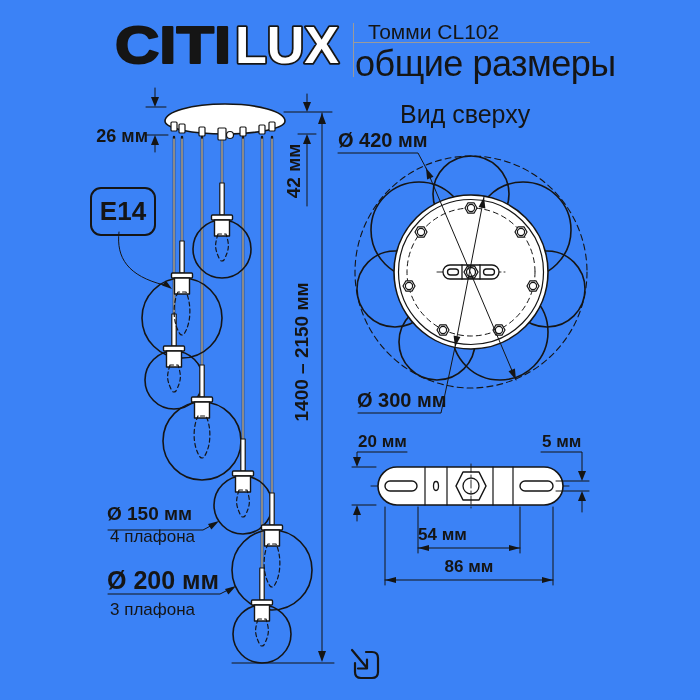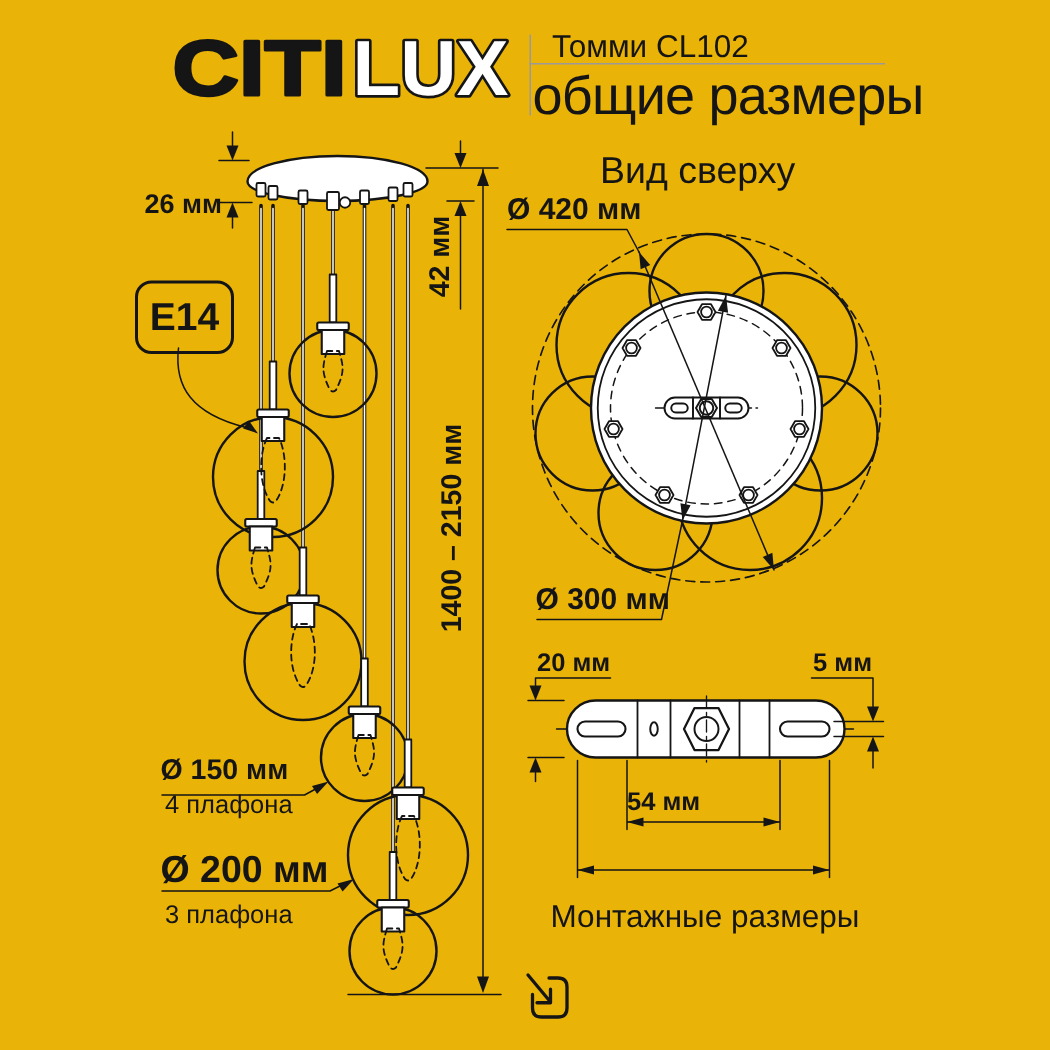--- a/index.html
+++ b/index.html
@@ -1,17 +1,17 @@
 <!DOCTYPE html>
 <html><head>
 <meta charset="utf-8">
 <style>
   html,body{margin:0;padding:0;background:#fff;}
   .canvas{
-    position:relative;width:700px;height:700px;background:#eab308;overflow:hidden;
+    position:relative;width:700px;height:700px;background:#3b82f6;overflow:hidden;
     font-family:"Liberation Sans", sans-serif;color:#151515;
   }
   .canvas svg{position:absolute;left:0;top:0;}
   .lbl{position:absolute;white-space:nowrap;line-height:1.05;color:#151515;}
   .b{font-weight:700;}
   .rot{transform:rotate(-90deg);transform-origin:center center;text-align:center;}
   .hdr-model{left:368px;top:21px;font-size:21px;}
   .hdr-sub{left:355px;top:45px;font-size:36px;letter-spacing:-0.5px;}
   .vrule{position:absolute;left:353px;top:23px;width:1px;height:54px;background:#9a9a9a;}
   .hrule{position:absolute;left:353px;top:42px;width:237px;height:1px;background:#9a9a9a;}
@@ -260,16 +260,16 @@
   <div class="lbl b dim200">Ø 200 мм</div>
   <div class="lbl note200">3 плафона</div>
 
   <div class="lbl topview-title">Вид сверху</div>
   <div class="lbl b dim420">Ø 420 мм</div>
   <div class="lbl b dim300">Ø 300 мм</div>
 
   <div class="lbl b dim20">20 мм</div>
   <div class="lbl b dim5">5 мм</div>
   <div class="lbl b dim54">54 мм</div>
-  <div class="lbl mount-caption">Монтажные размеры</div>
+  <div class="lbl b dim86">86 мм</div>
 
 
 </div>
 
 </body></html>

